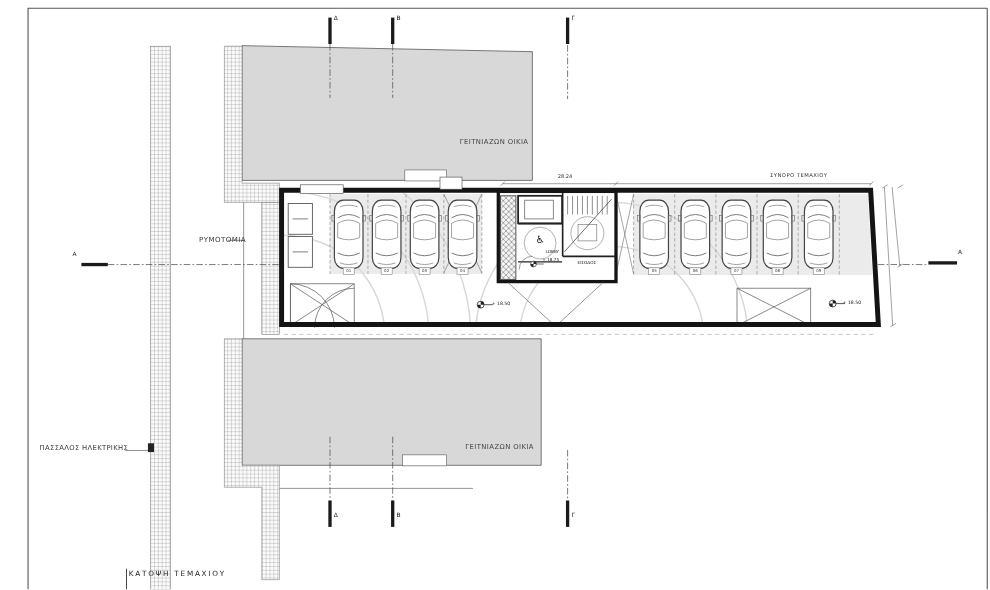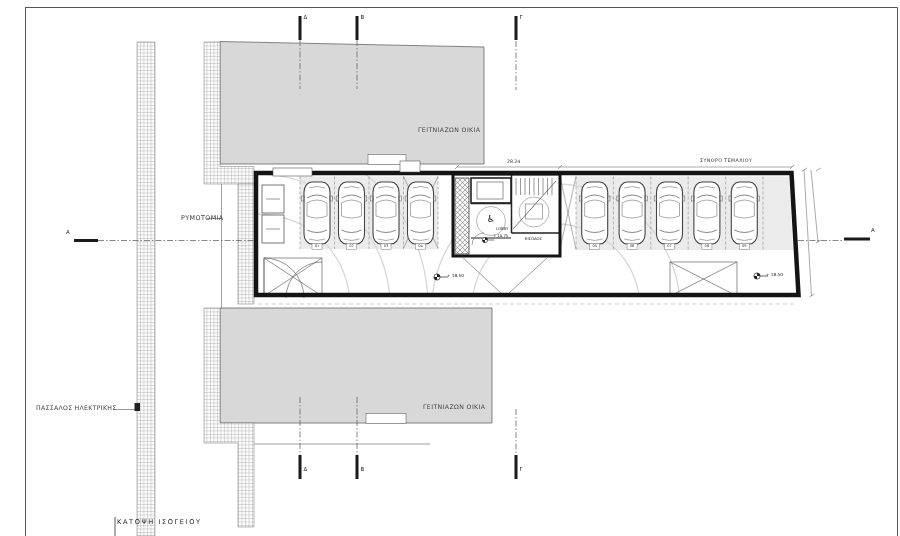--- a/index.html
+++ b/index.html
@@ -218,21 +218,21 @@
 
   <path d="M115,517 V536" stroke="#444" stroke-width="0.9"></path>
 </svg>
 
 <div class="t t-neighbor" style="left:418px;top:127px;">ΓΕΙΤΝΙΑΖΩΝ ΟΙΚΙΑ</div>
 <div class="t t-neighbor" style="left:423px;top:404px;">ΓΕΙΤΝΙΑΖΩΝ ΟΙΚΙΑ</div>
 <div class="t t-rymotomia" style="left:161px;top:215px;">ΡΥΜΟΤΟΜΙΑ</div>
 <div class="t t-passalos" style="left:36px;top:405px;">ΠΑΣΣΑΛΟΣ ΗΛΕΚΤΡΙΚΗΣ</div>
 <div class="t t-synoro" style="left:700px;top:158px;">ΣΥΝΟΡΟ ΤΕΜΑΧΙΟΥ</div>
 <div class="t t-dim" style="left:507px;top:158.5px;">28.24</div>
-<div class="t t-title" style="left:117px;top:519px;">ΚΑΤΟΨΗ ΙΣΟΓΕΙΟΥ</div>
+<div class="t t-title" style="left:117px;top:519px;">ΚΑΤΟΨΗ ΤΕΜΑΧΙΟΥ</div>
 
 <div class="t t-micro" style="left:496px;top:227px;">LOBBY</div>
 <div class="t t-micro" style="left:493px;top:233.5px;">+ 18.75</div>
 <div class="t t-micro" style="left:525px;top:236.5px;">ΕΙΣΟΔΟΣ</div>
 <div class="t t-lvl" style="left:447px;top:274px;">+ 18.50</div>
 <div class="t t-lvl" style="left:766px;top:272.5px;">+ 18.50</div>
 <div class="t t-wheel" style="left:484px;top:214px;">♿</div>
 
 <div class="t t-sec" style="left:303.5px;top:14.5px;">Δ</div>
 <div class="t t-sec" style="left:360.5px;top:14.5px;">Β</div>

